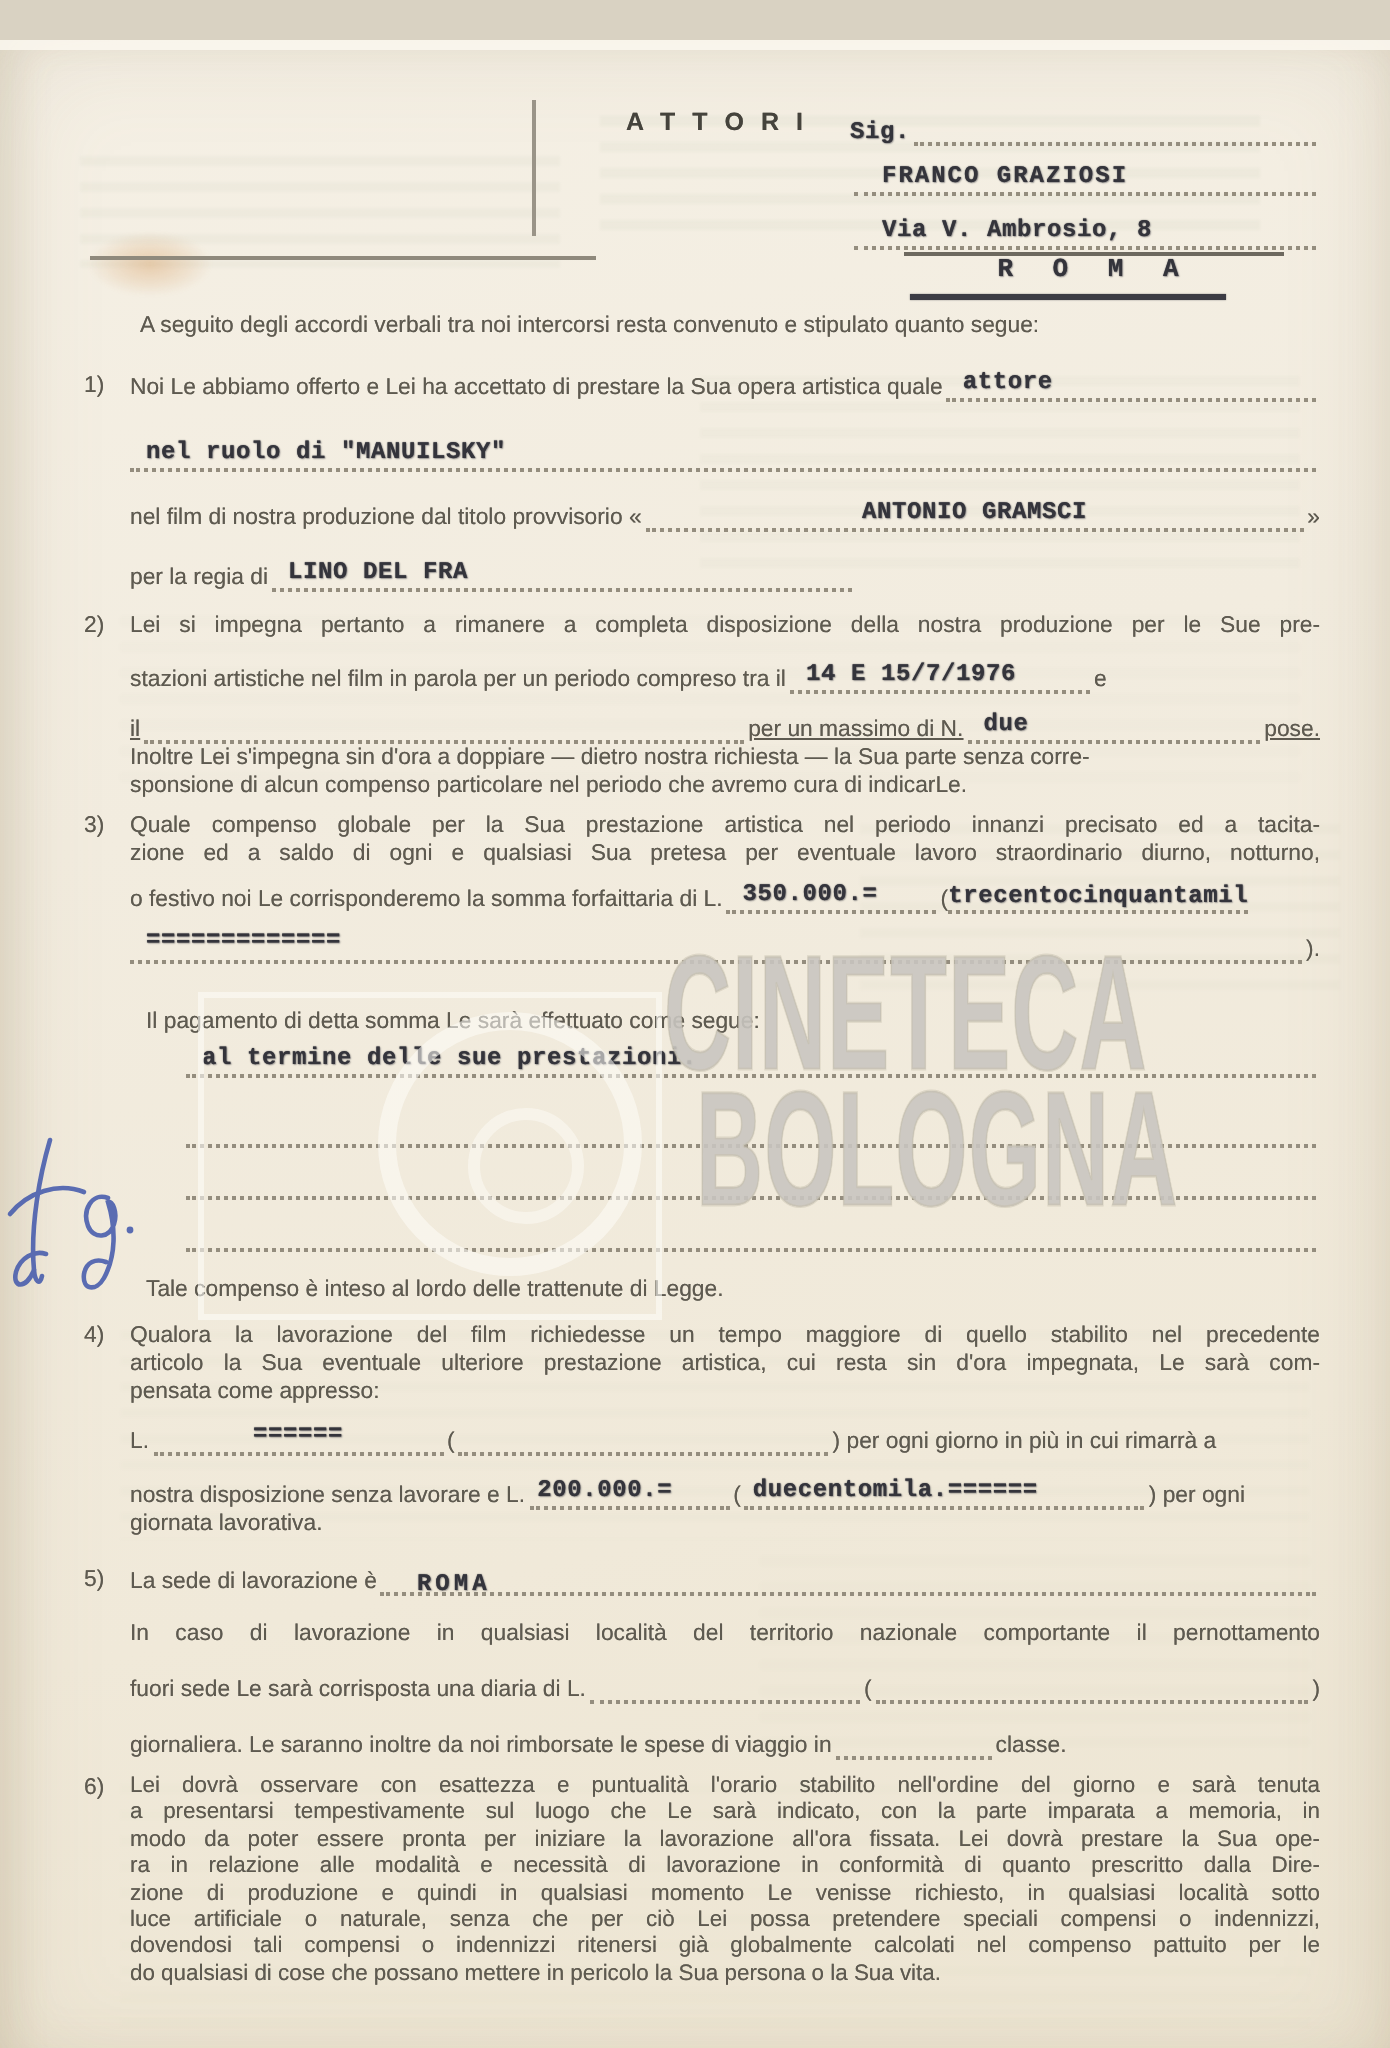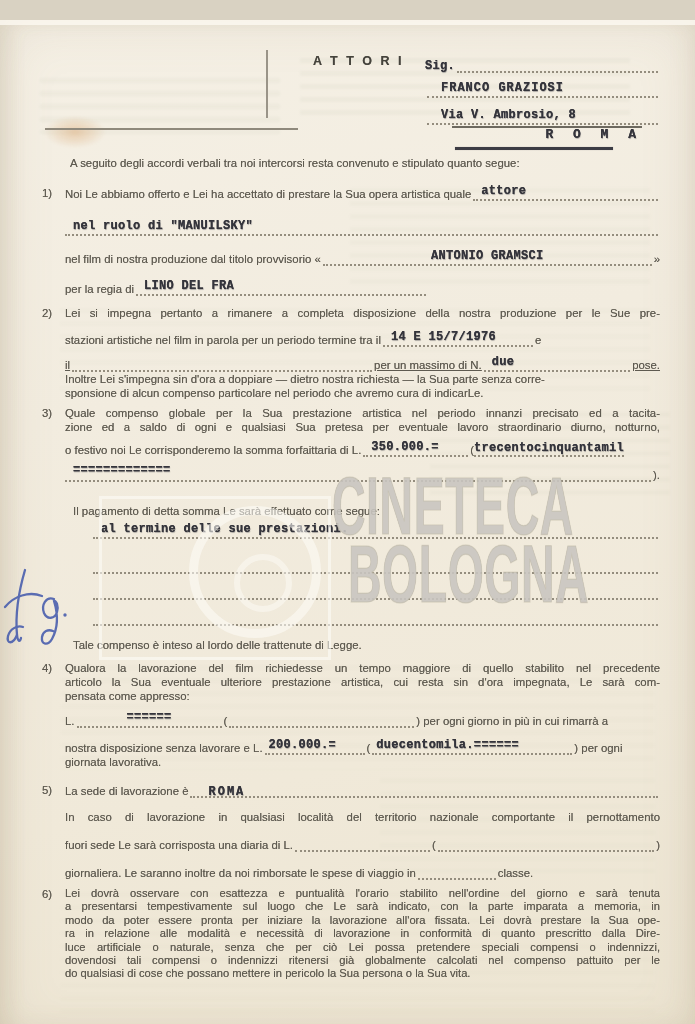--- a/index.html
+++ b/index.html
@@ -90,21 +90,21 @@
   <div class="hrow" style="left:425px;right:35px;top:61px;">
     <span class="fill">
         <span class="typed" style="left:14px;letter-spacing:1px;">FRANCO GRAZIOSI</span>
       </span>
   </div>
   <div class="hrow" style="left:425px;right:35px;top:88px;">
     <span class="fill">
         <span class="typed" style="left:14px;">Via V. Ambrosio, 8</span>
       </span>
   </div>
-  <div class="hrow" style="left:452px;width:190px;top:108px;">
+  <div class="hrow" style="left:452px;width:190px;top:108px;justify-content:center;">
     <span class="typed" style="letter-spacing:6px;font-size:13px;">R O M A</span>
   </div>
   <div class="roma-under"></div>
 
   <div class="content">
 
     <p class="intro" style="margin:0;">A seguito degli accordi verbali tra noi intercorsi resta convenuto e stipulato quanto segue:</p>
 
     <div class="clause" style="top:166px;">
       <span class="num">1)</span>
@@ -135,21 +135,21 @@
             <span class="spacer"></span>
           </div>
       </div>
     </div>
 
     <div class="clause" style="top:286px;">
       <span class="num">2)</span>
       <div class="body">
         <div class="tline jl">Lei si impegna pertanto a rimanere a completa disposizione della nostra produzione per le Sue pre-</div>
         <div class="line" style="margin-top:12px;">
-            <span class="pt">stazioni artistiche nel film in parola per un periodo termine tra il</span>
+            <span class="pt">stazioni artistiche nel film in parola per un periodo compreso tra il</span>
             <span class="fill w150">
               <span class="typed">14 E 15/7/1976</span>
             </span>
             <span class="pt">e</span>
           </div>
         <div class="line" style="margin-top:10px;text-decoration:underline;">
             <span class="pt">il</span>
             <span class="fill w300"></span>
             <span class="pt">per un massimo di N.</span>
             <span class="fill">
@@ -255,20 +255,21 @@
       </div>
     </div>
 
     <div class="clause" style="top:867px;">
       <span class="num">6)</span>
       <div class="body">
         <div class="c6line jl">Lei dovrà osservare con esattezza e puntualità l'orario stabilito nell'ordine del giorno e sarà tenuta</div>
         <div class="c6line jl">a presentarsi tempestivamente sul luogo che Le sarà indicato, con la parte imparata a memoria, in</div>
         <div class="c6line jl">modo da poter essere pronta per iniziare la lavorazione all'ora fissata. Lei dovrà prestare la Sua ope-</div>
         <div class="c6line jl">ra in relazione alle modalità e necessità di lavorazione in conformità di quanto prescritto dalla Dire-</div>
+        <div class="c6line jl">zione di produzione e quindi in qualsiasi momento Le venisse richiesto, in qualsiasi località sotto</div>
         <div class="c6line jl">luce artificiale o naturale, senza che per ciò Lei possa pretendere speciali compensi o indennizzi,</div>
         <div class="c6line jl">dovendosi tali compensi o indennizzi ritenersi già globalmente calcolati nel compenso pattuito per le</div>
         <div class="c6line">do qualsiasi di cose che possano mettere in pericolo la Sua persona o la Sua vita.</div>
       </div>
     </div>
   </div>
 
   <div class="wm wm-box"></div>
   <div class="wm wm-circle"></div>
   <div class="wm wm-inner"></div>

